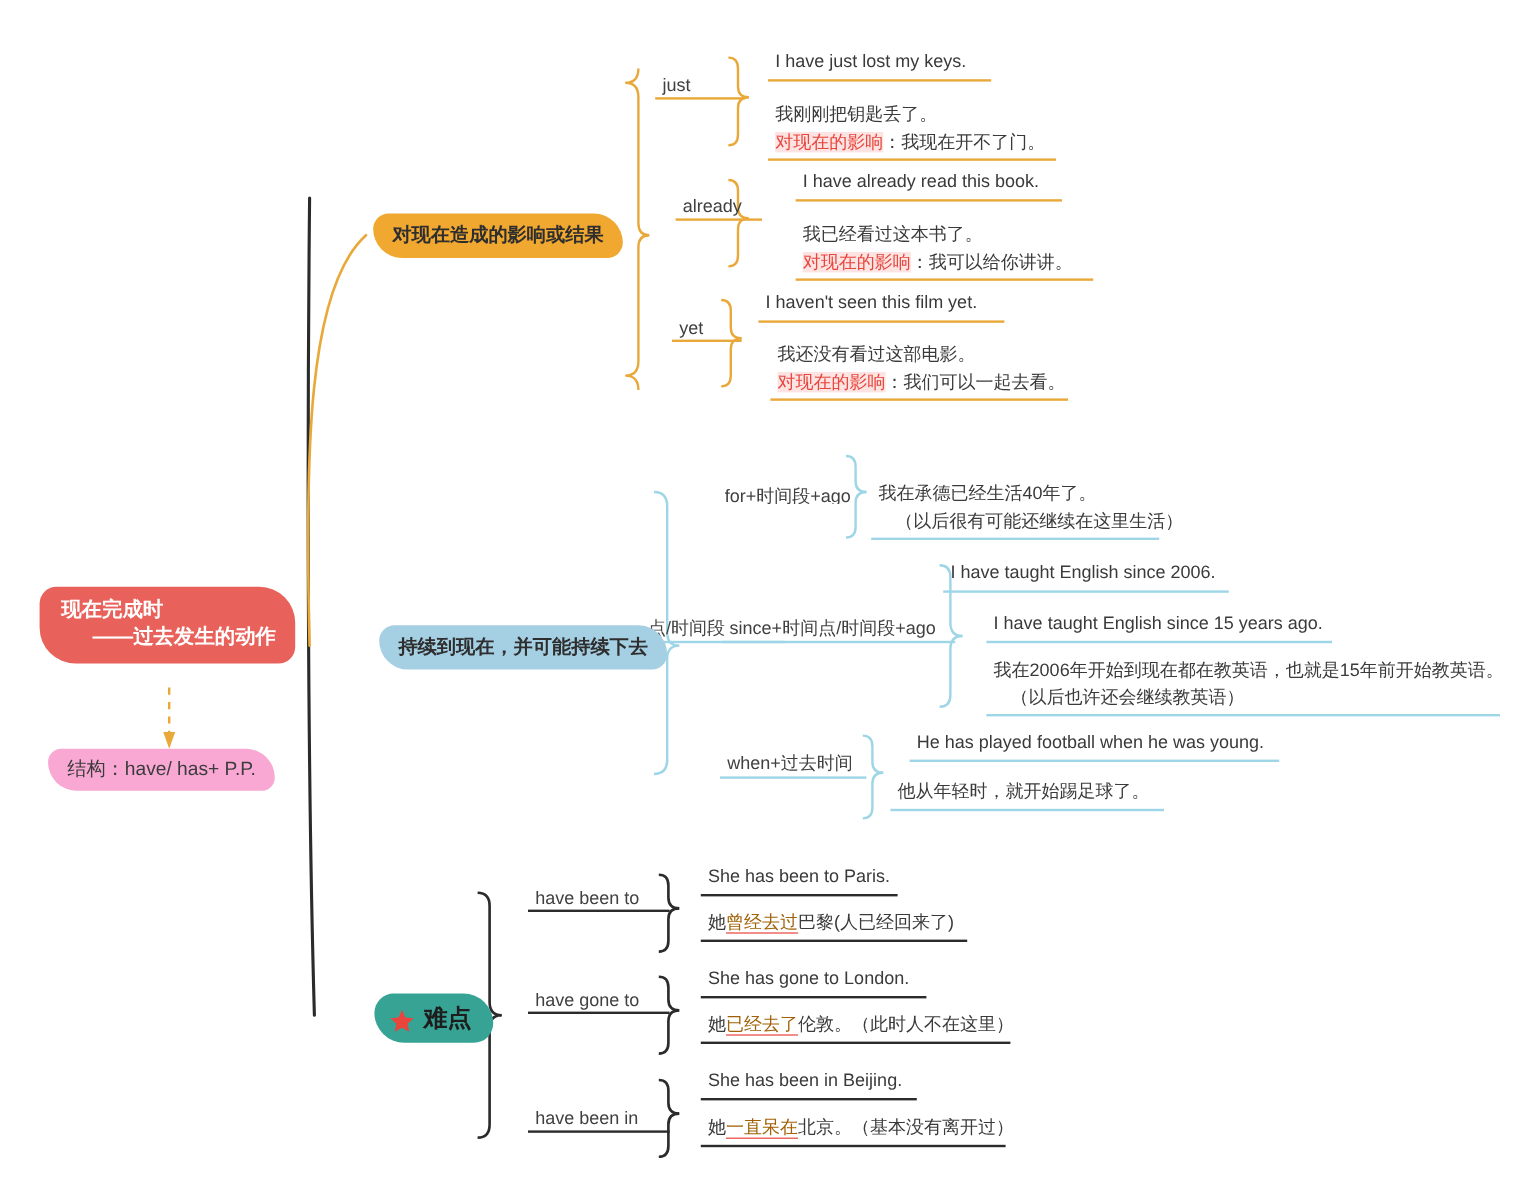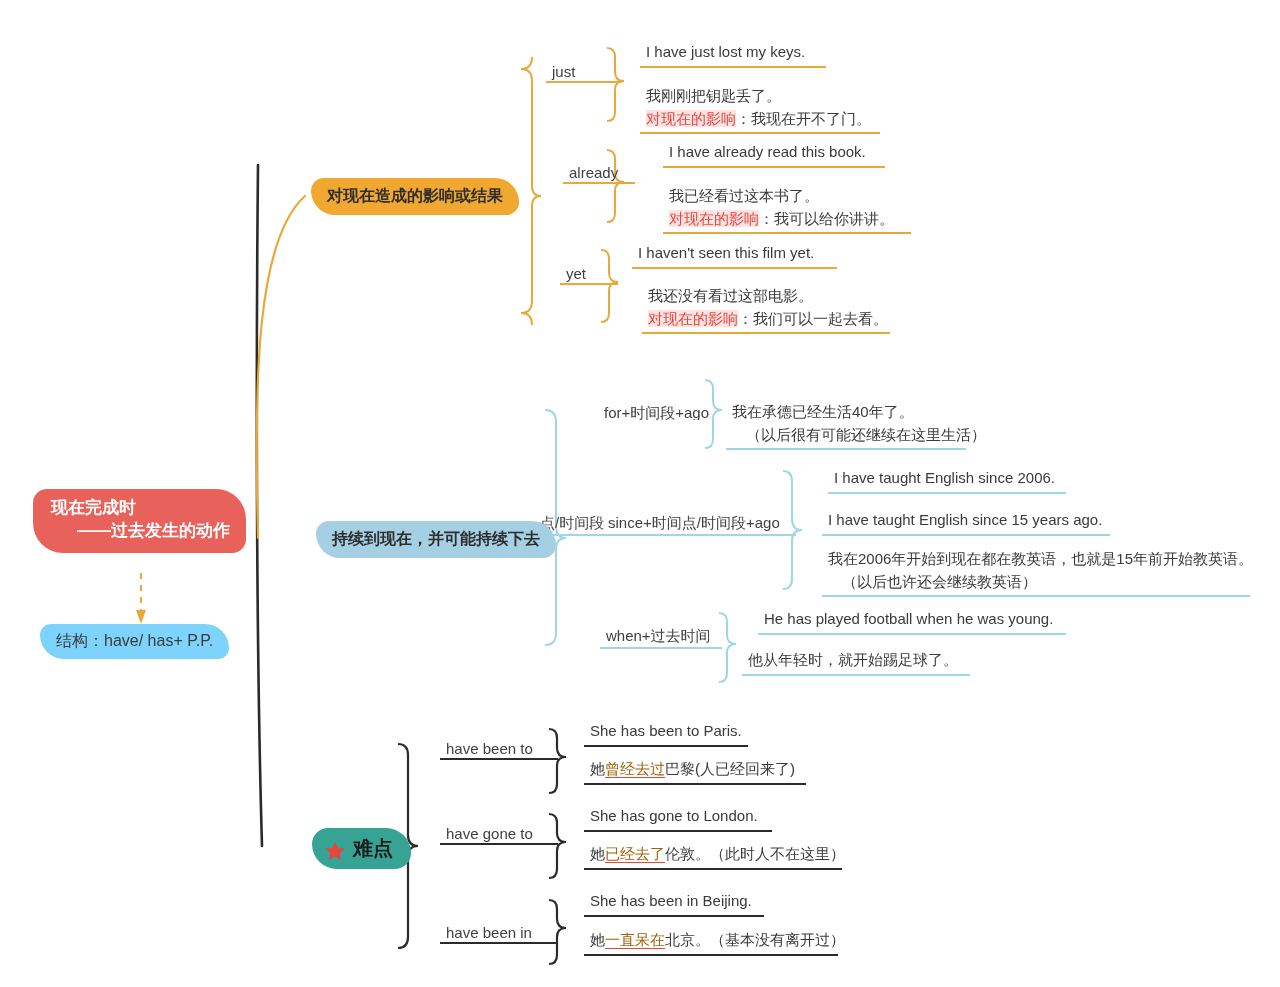--- a/index.html
+++ b/index.html
@@ -39,21 +39,21 @@
     background: #e8615a;
     color: #ffffff;
     padding: 8px 16px 10px 18px;
     font-size: 17px;
     line-height: 1.35;
     box-shadow: 0 0 0 0 rgba(0,0,0,0);
   }
   .pill-root .l2 { padding-left: 26px; display:block; }
   .pill-struct {
     border-radius: 12px 26px 12px 26px;
-    background: #7dd3fc;
+    background: #f9a8d4;
     color: #3b3b3b;
     padding: 7px 16px;
     font-size: 16px;
     font-weight: normal;
   }
   .pill-orange {
     border-radius: 16px 30px 16px 30px;
     background: #f0a830;
     color: #2e2e2e;
     padding: 8px 16px;
@@ -251,21 +251,21 @@
   <div class="leaf" style="left:726px; top:400px; width:240px;">
     <div class="zh">我在承德已经生活40年了。</div>
     <div class="zh small-indent">（以后很有可能还继续在这里生活）</div>
     <span class="ul-bar bar-blue" style="width:240px;"></span>
   </div>
 
   <div class="ul-label" style="left:602px; top:514px; width:194px;">
     <span class="txt">since+时间点/时间段+ago</span>
     <span class="ul-bar bar-blue" style="width:194px;"></span>
   </div>
-  <div class="leaf" style="left:828px; top:466px; width:238px;">
+  <div class="leaf" style="left:786px; top:466px; width:238px;">
     <span>I have taught English since 2006.</span>
     <span class="ul-bar bar-blue" style="width:238px;"></span>
   </div>
   <div class="leaf" style="left:822px; top:508px; width:288px;">
     <span>I have taught English since 15 years ago.</span>
     <span class="ul-bar bar-blue" style="width:288px;"></span>
   </div>
   <div class="leaf" style="left:822px; top:547px; width:428px;">
     <div class="zh">我在2006年开始到现在都在教英语，也就是15年前开始教英语。</div>
     <div class="zh small-indent">（以后也许还会继续教英语）</div>

